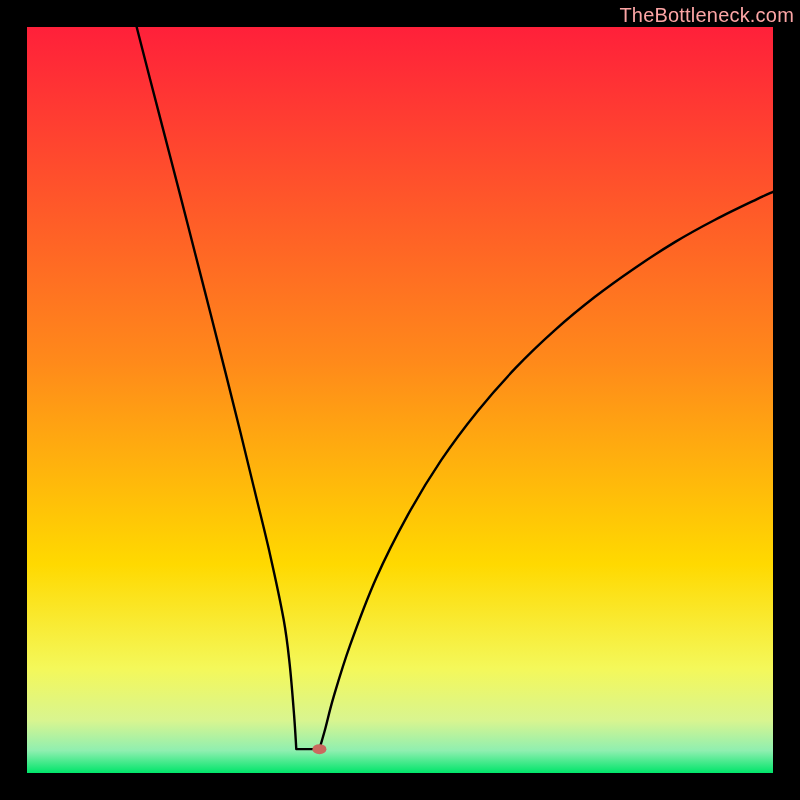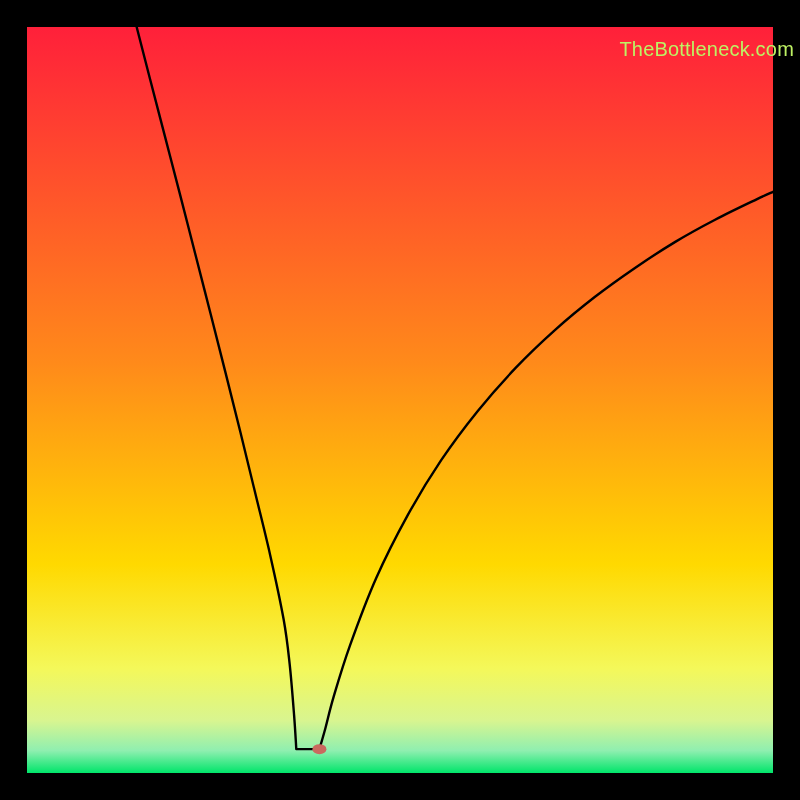--- a/index.html
+++ b/index.html
@@ -12,27 +12,26 @@
   }
   .chart-container {
     position: relative;
     width: 800px;
     height: 800px;
   }
   .watermark {
     position: absolute;
     top: 4px;
     right: 6px;
-    color: #bef264;
+    color: #fca5a5;
     font-family: Arial, Helvetica, sans-serif;
     font-size: 20px;
     font-weight: 500;
     letter-spacing: 0.2px;
     z-index: 10;
-    margin-top: 34px;
   }
   svg.plot {
     position: absolute;
     left: 0;
     top: 0;
     width: 800px;
     height: 800px;
   }
 </style>
 </head>

